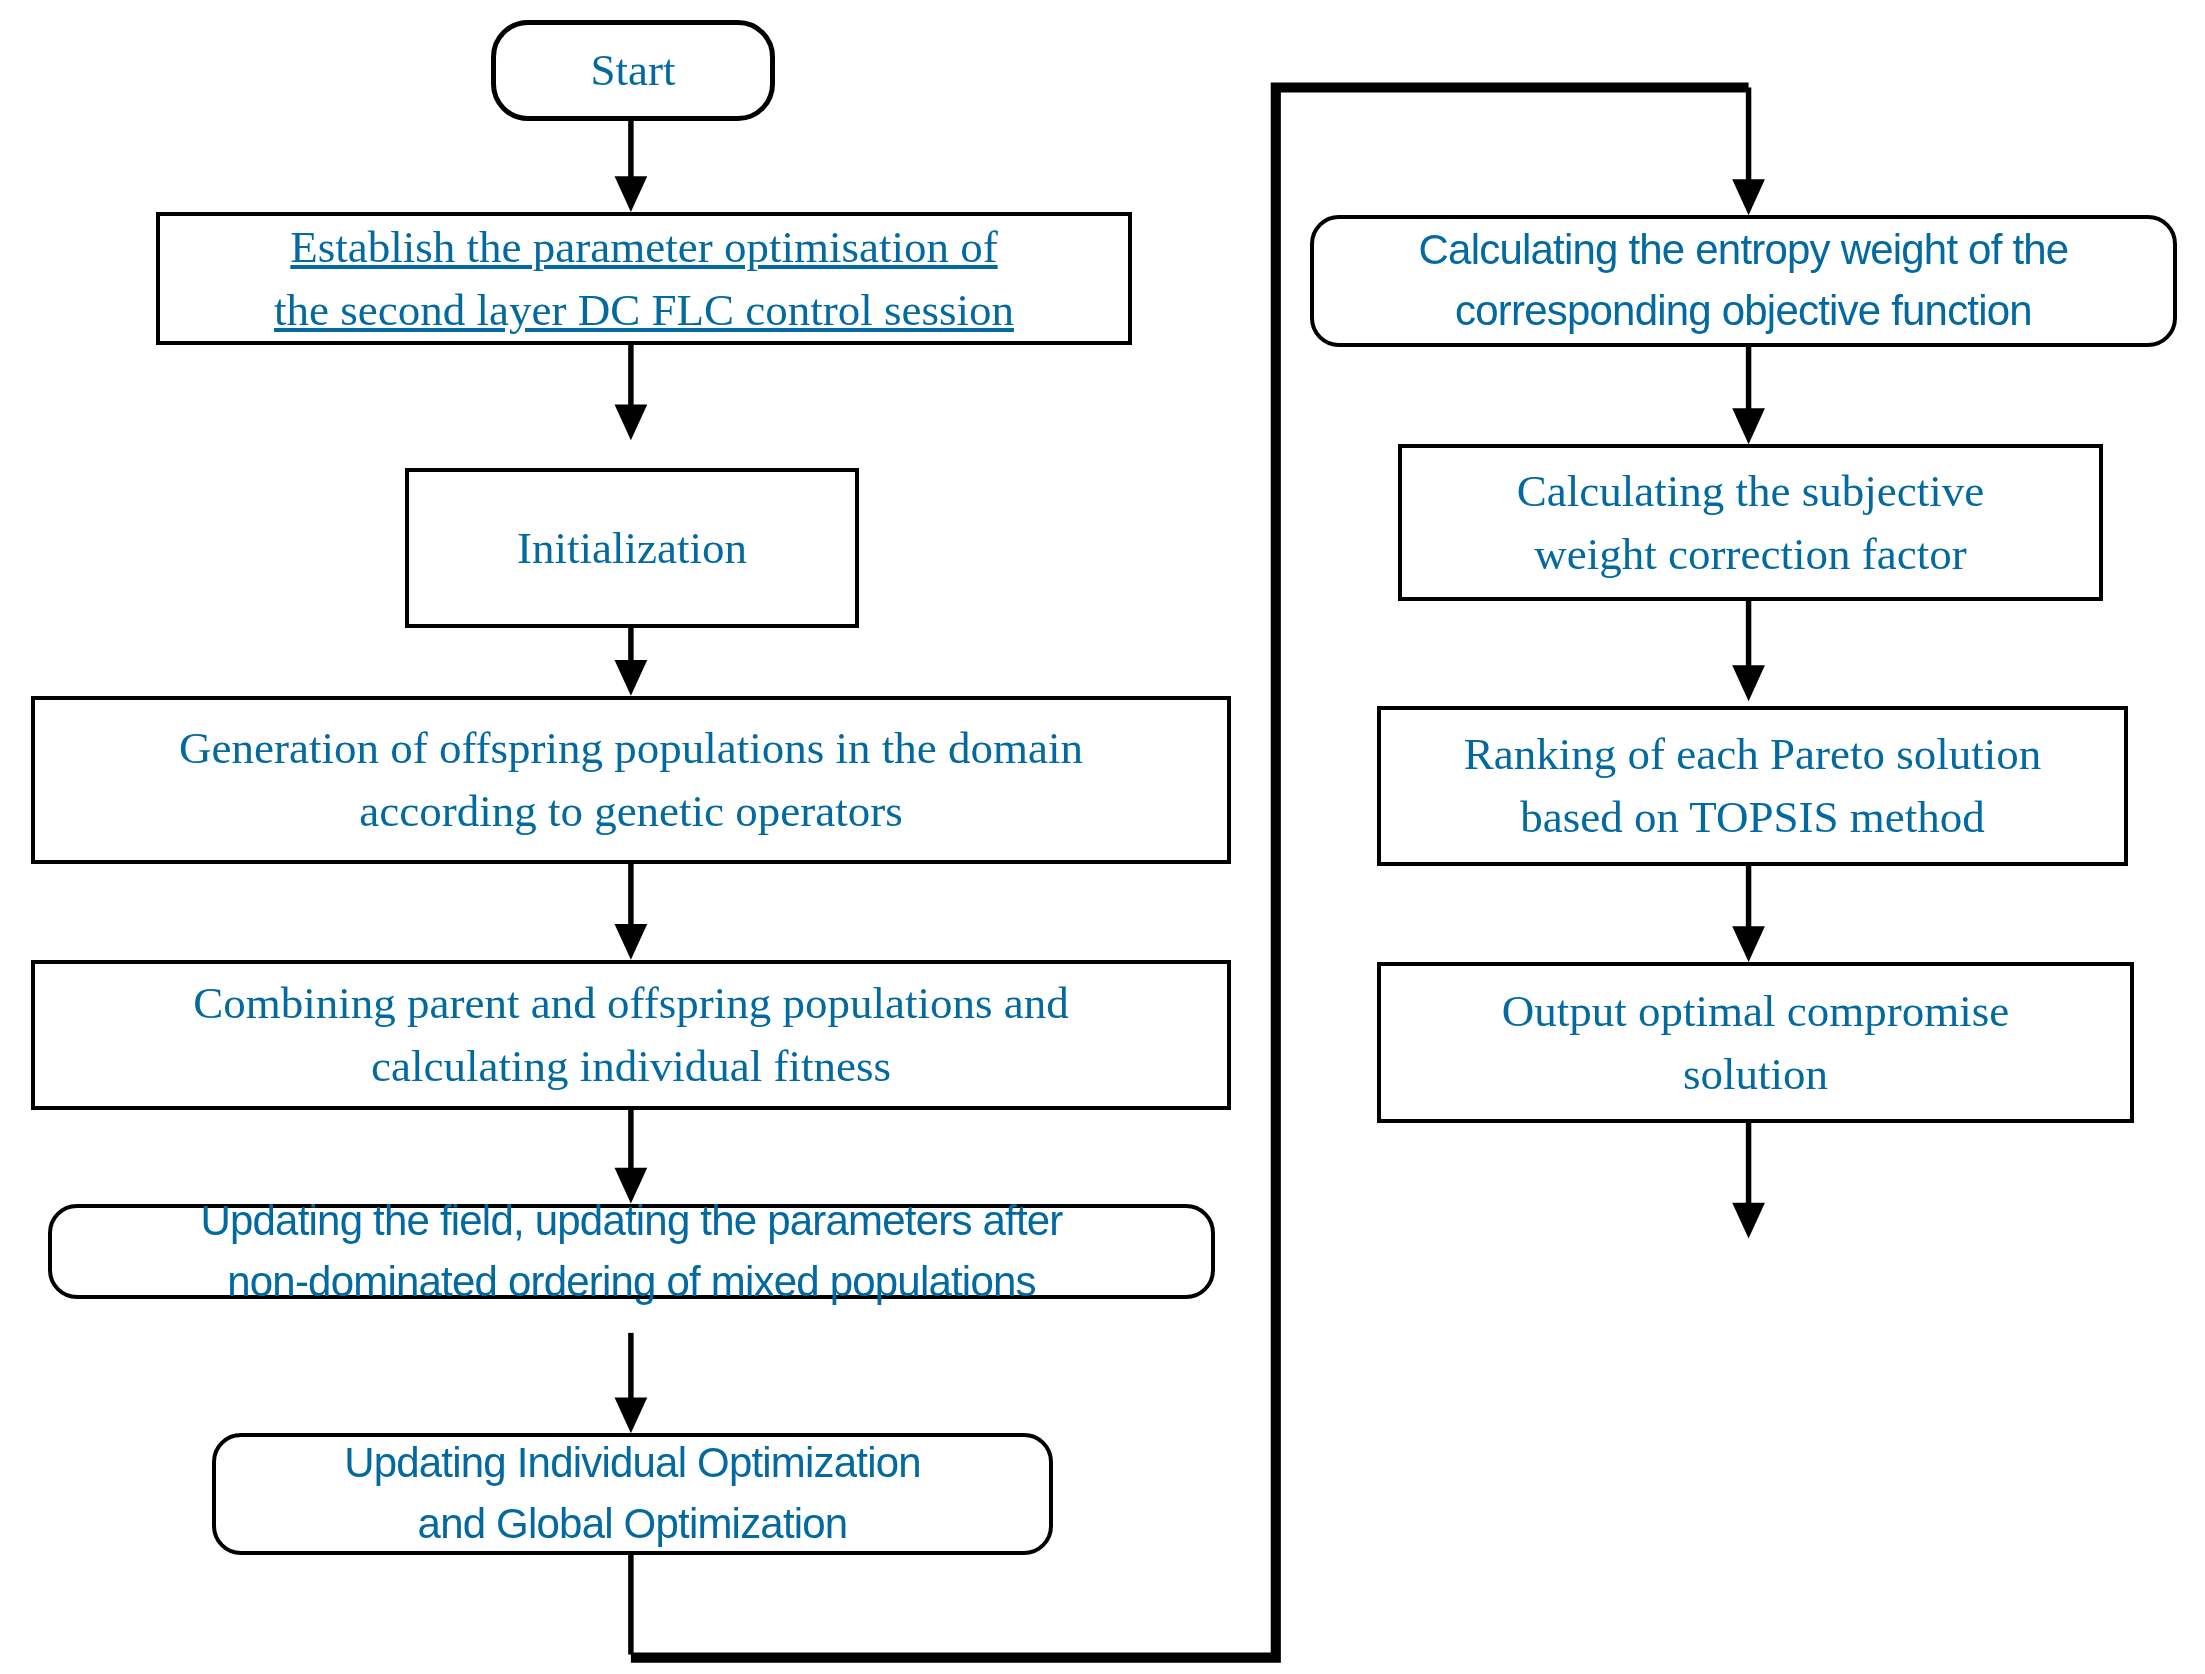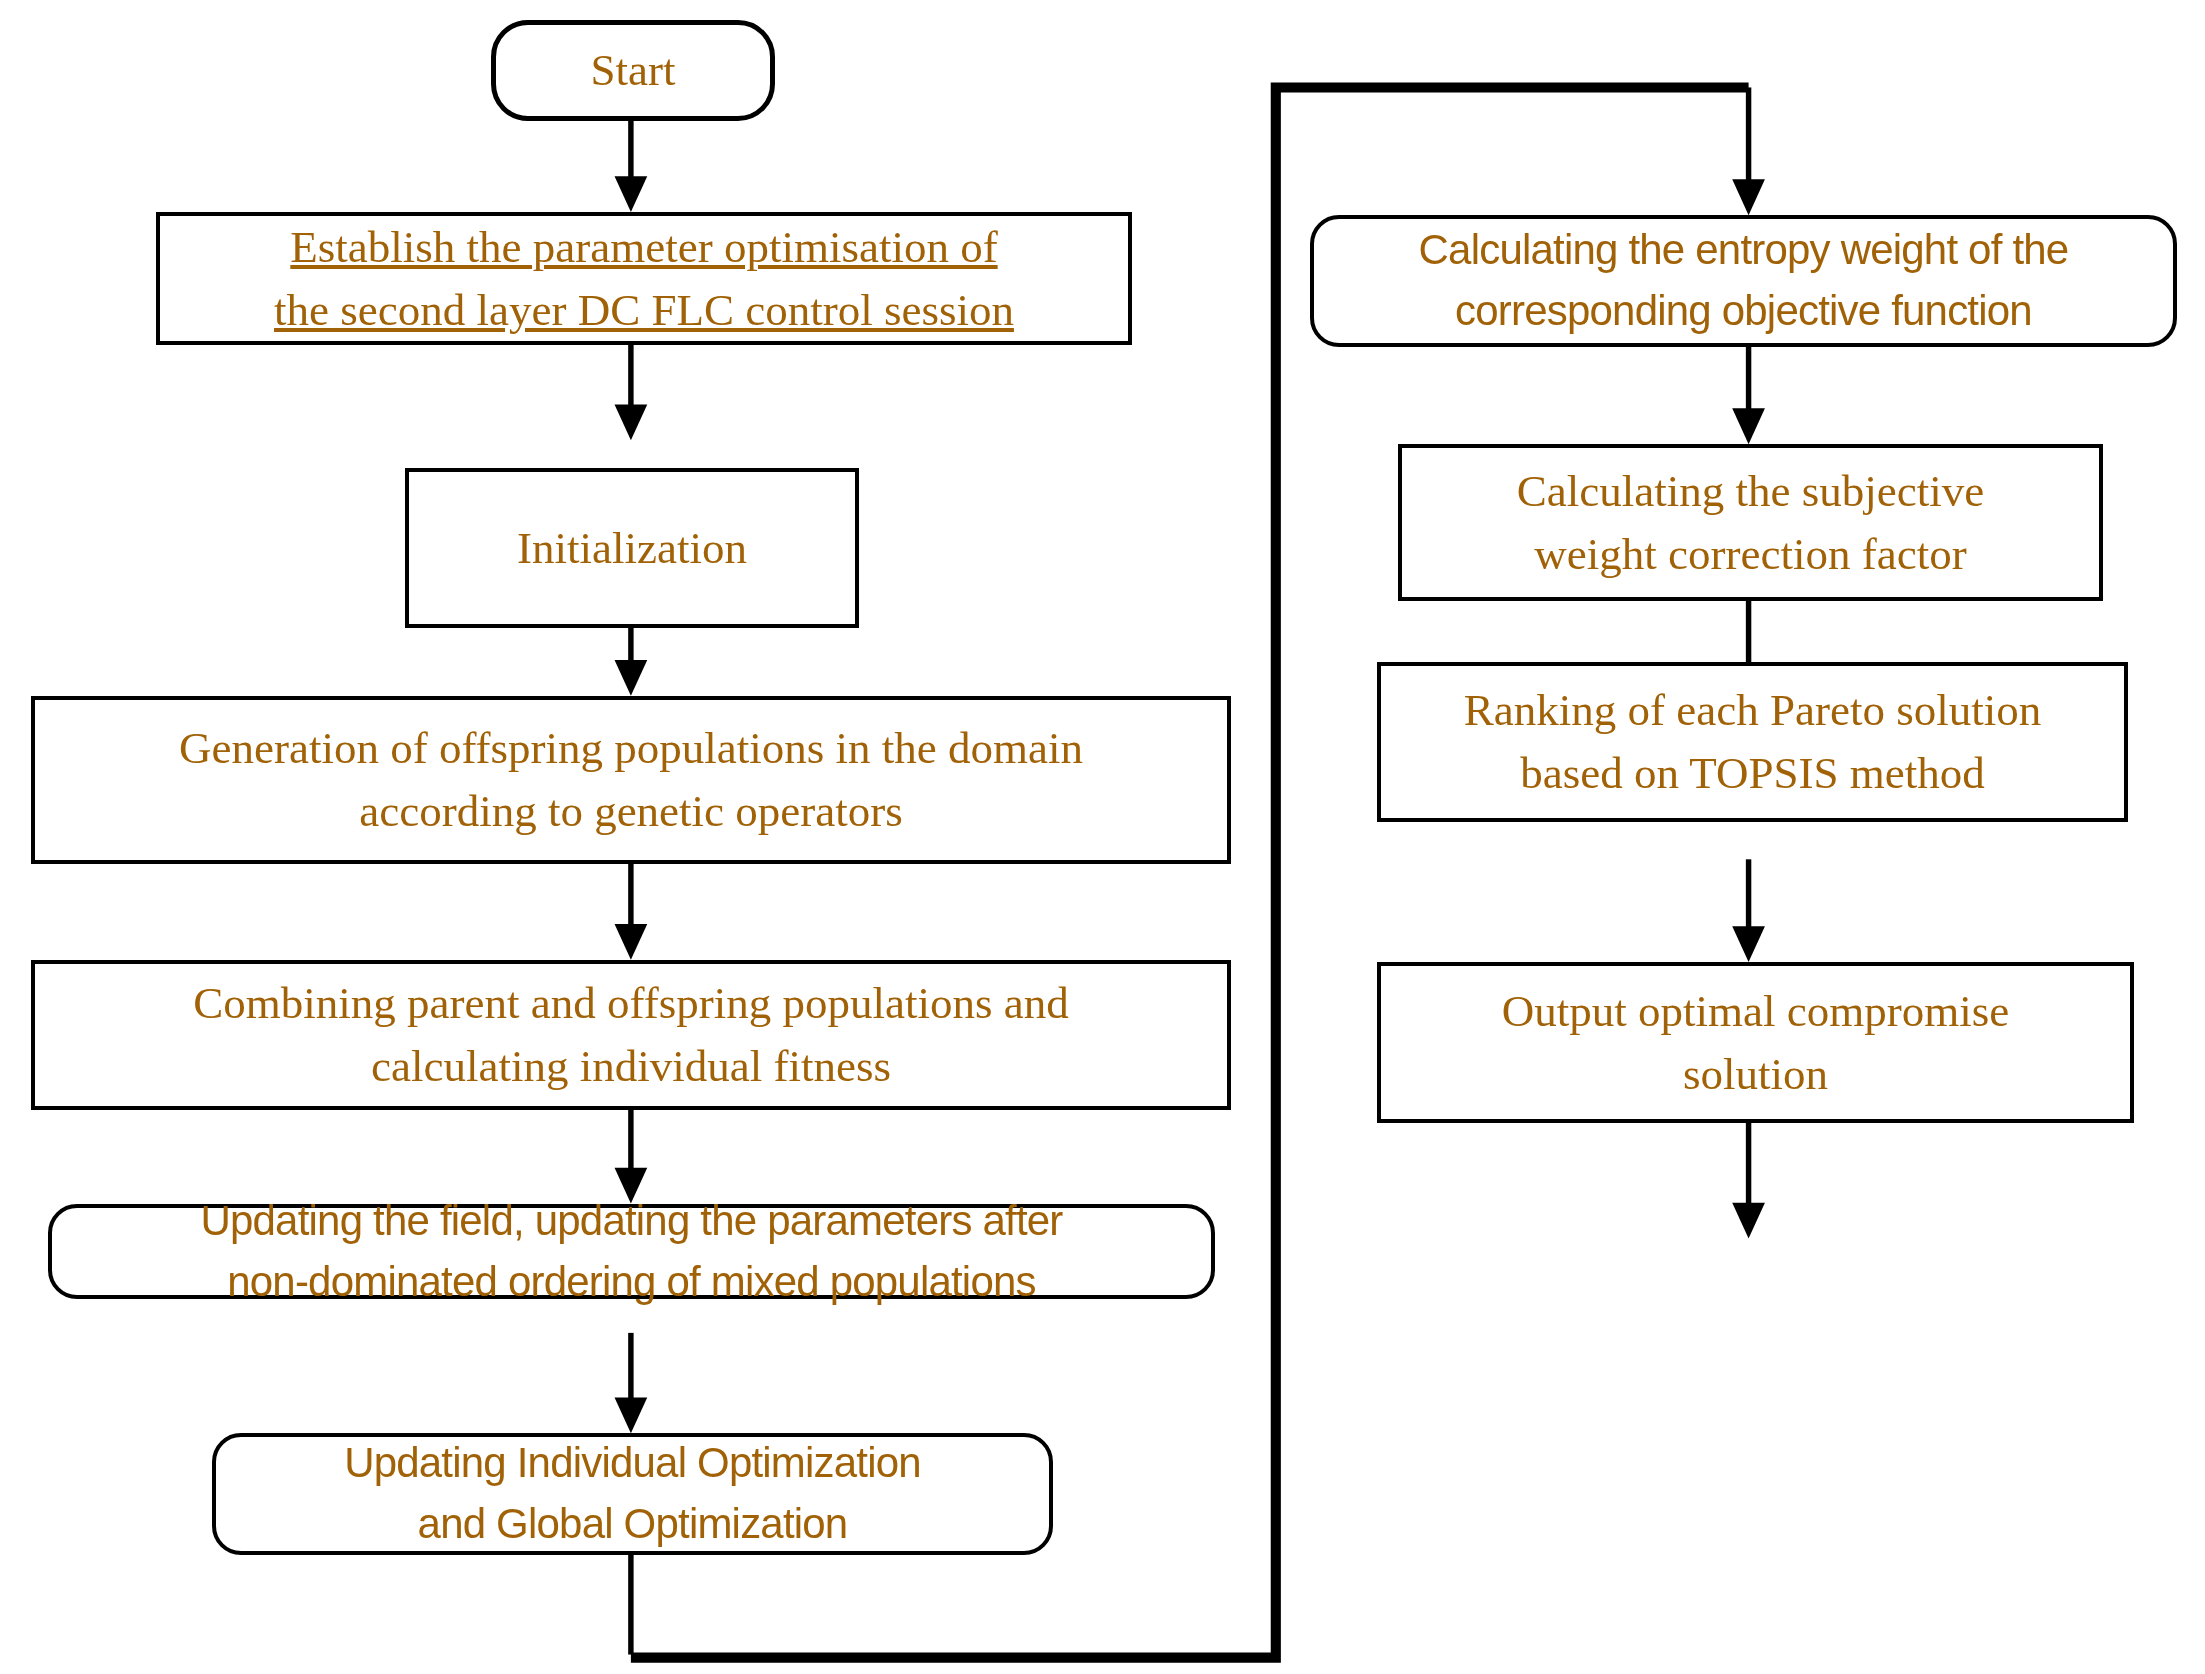--- a/index.html
+++ b/index.html
@@ -18,21 +18,21 @@
     position: absolute;
     left: 0; top: 0;
     width: 2205px;
     height: 1675px;
   }
   .node {
     position: absolute;
     box-sizing: border-box;
     border: 4.7px solid #000000;
     background: #ffffff;
-    color: #a16207;
+    color: #0369a1;
     display: flex;
     align-items: center;
     justify-content: center;
     text-align: center;
     white-space: pre-line;
     padding: 0 11px;
   }
   .serif {
     font-family: "Liberation Serif", "DejaVu Serif", serif;
     font-size: 45px;
@@ -141,21 +141,21 @@
 
   <div class="node sans" style="left:212px; top:1433px; width:841px; height:122px;">Updating Individual Optimization
 and Global Optimization</div>
 
   <div class="node sans" style="left:1310px; top:215px; width:867px; height:132px;">Calculating the entropy weight of the
 corresponding objective function</div>
 
   <div class="node serif" style="left:1398px; top:444px; width:705px; height:157px;">Calculating the subjective
 weight correction factor</div>
 
-  <div class="node serif" style="left:1377px; top:662px; width:751px; height:160px;text-align:center;">Ranking of each Pareto solution
+  <div class="node serif" style="left:1377px; top:706px; width:751px; height:160px;text-align:center;">Ranking of each Pareto solution
 based on TOPSIS method</div>
 
   <div class="node serif" style="left:1377px; top:962px; width:757px; height:161px;">Output optimal compromise
 solution</div>
 
 
 </div>
 
 
 </body></html>

